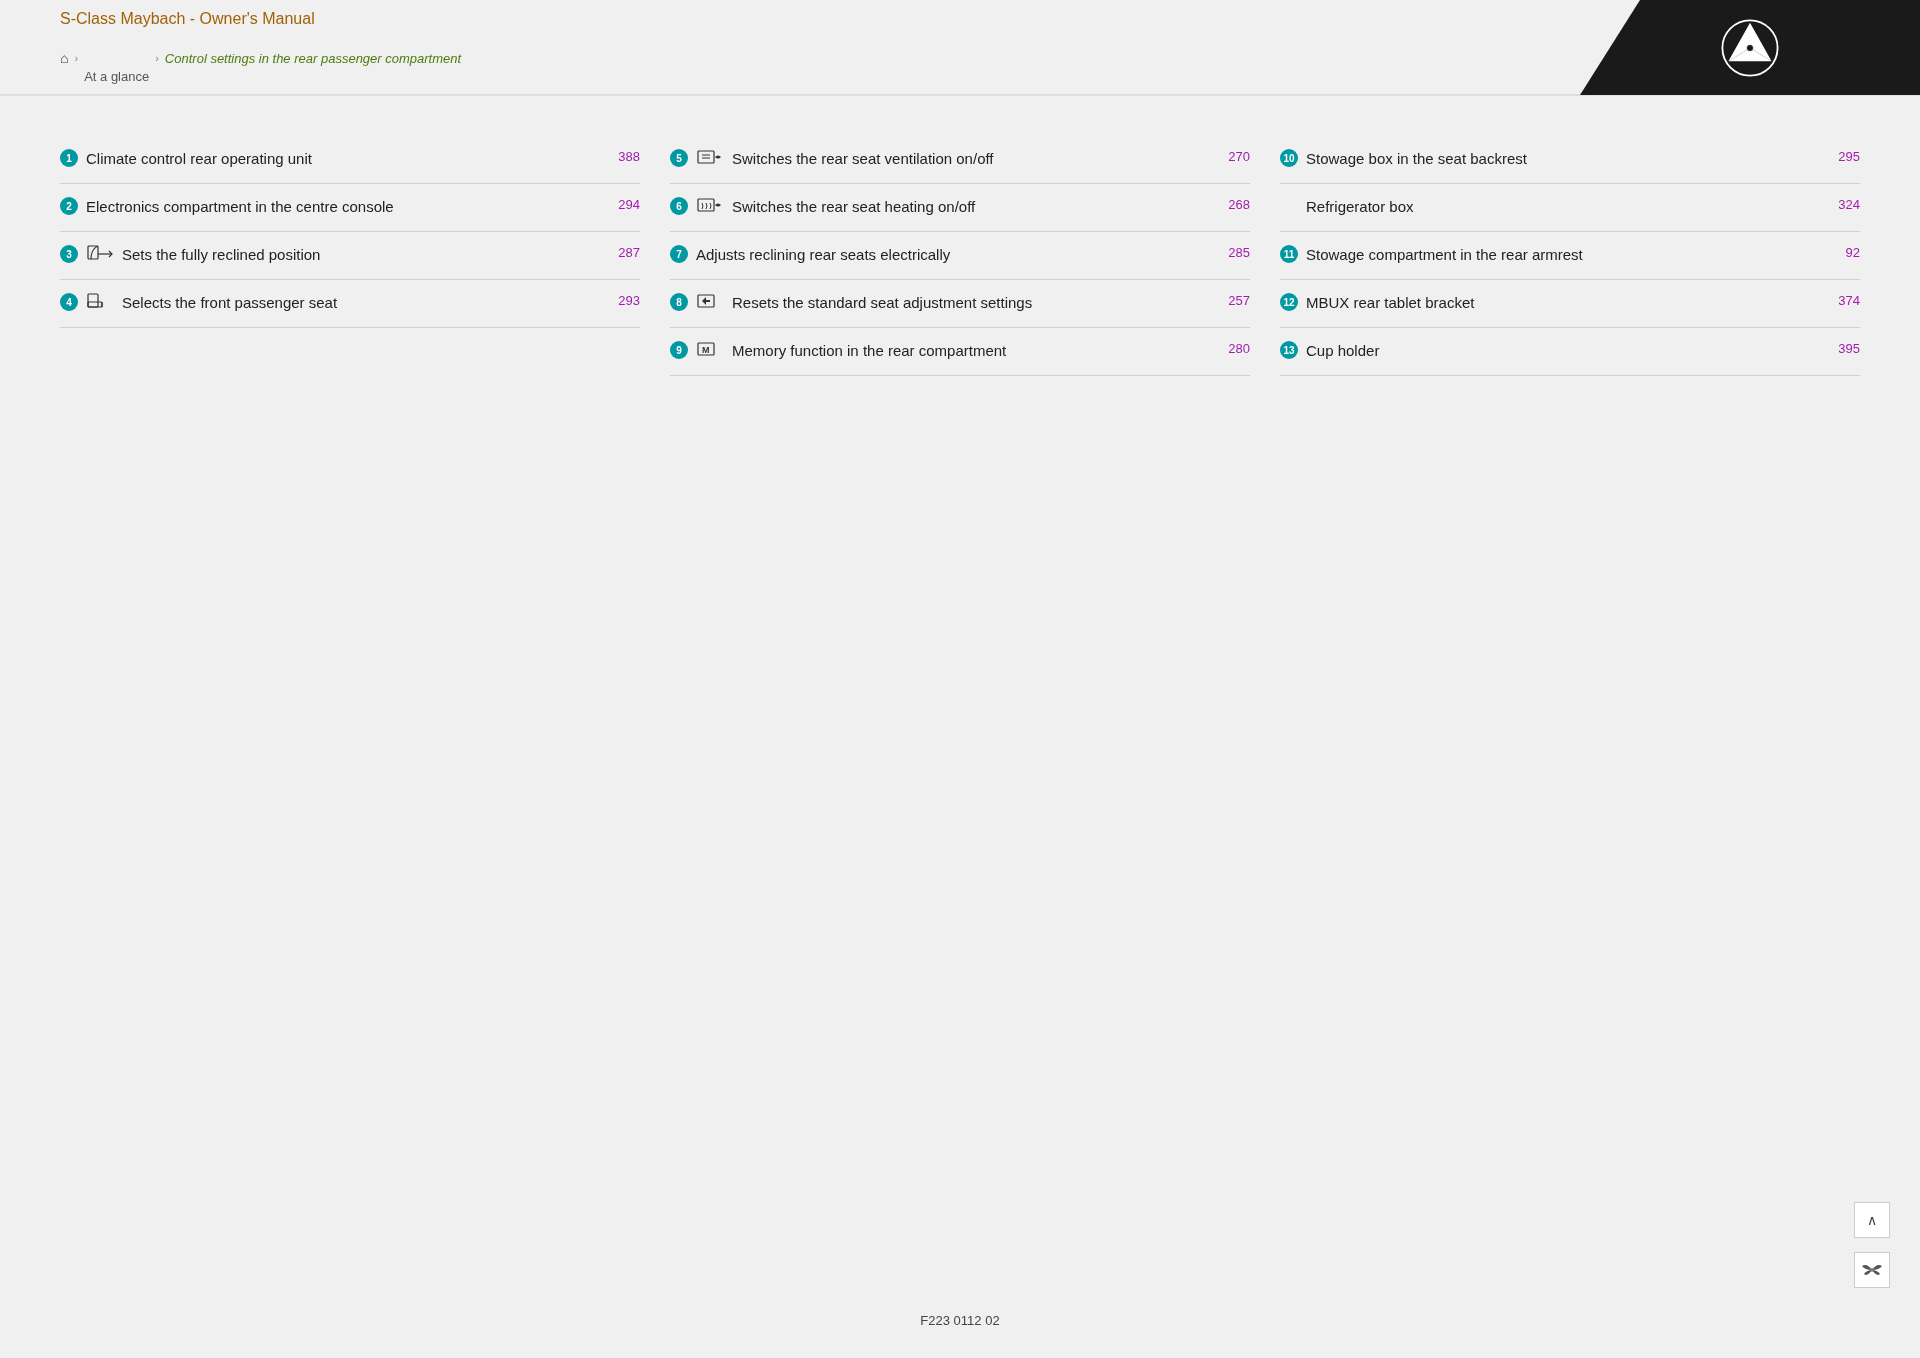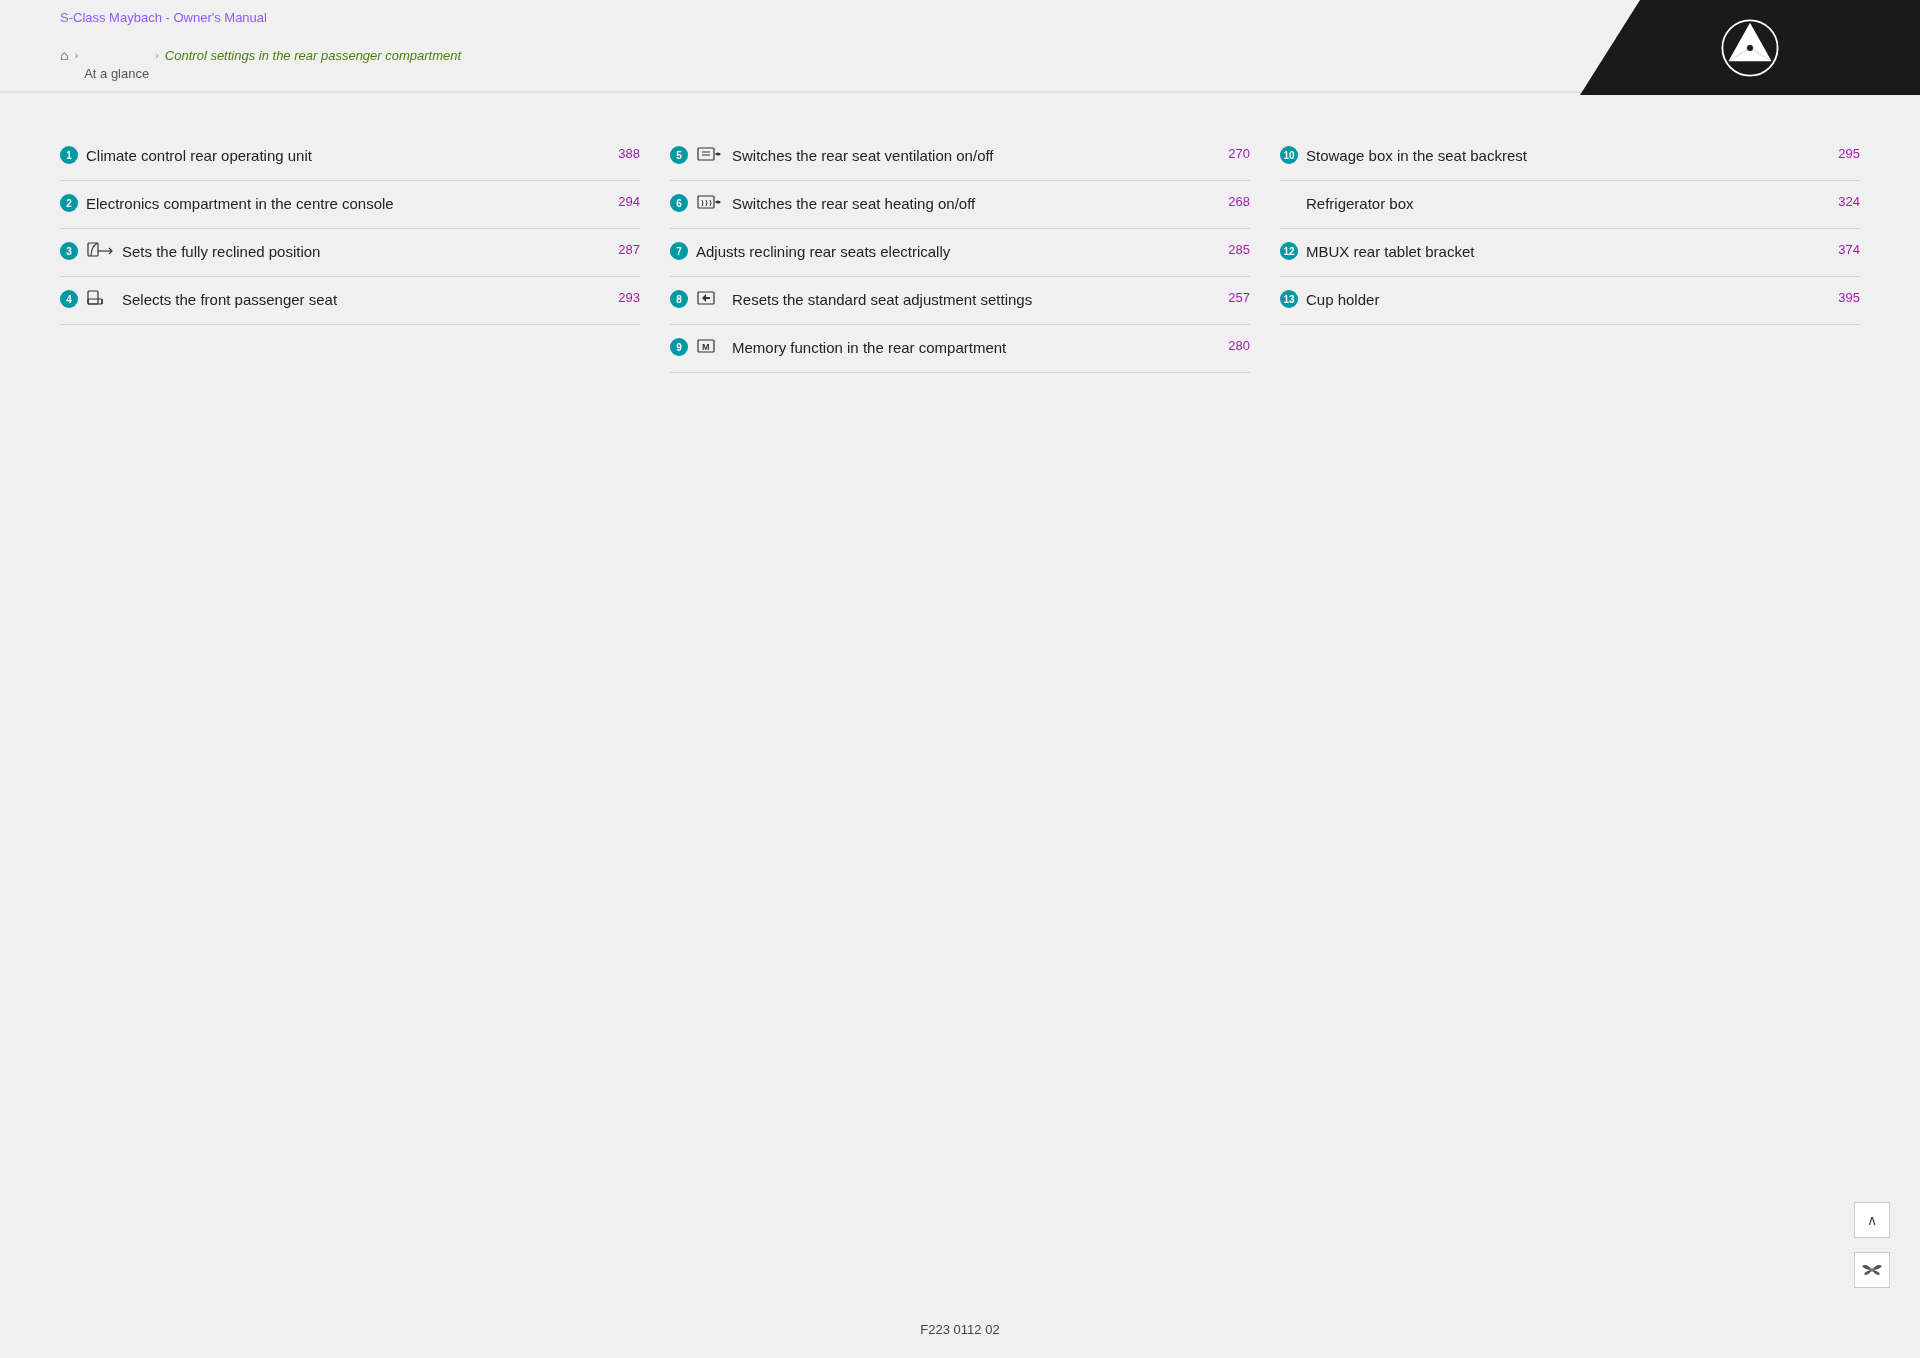--- a/index.html
+++ b/index.html
@@ -14,22 +14,22 @@
       overflow: hidden;
     }
 
     
     .header {
       background: #f0f0f0;
       padding: 10px 60px 0 60px;
       position: relative;
     }
     .header-title {
-      font-size: 13px;
-      color: #8b5cf6;
+      font-size: 16px;
+      color: #a16207;
       padding-bottom: 4px;
     }
     .breadcrumb {
       display: flex;
       align-items: center;
       gap: 6px;
       font-size: 13px;
       color: #555;
       padding-bottom: 10px;
     }
@@ -149,21 +149,21 @@
       font-size: 13px;
       color: #a21caf;
       white-space: nowrap;
       margin-left: 10px;
       padding-top: 1px;
     }
 
     
     .footer {
       position: absolute;
-      bottom: 21px;
+      bottom: 30px;
       left: 0;
       right: 0;
       display: flex;
       justify-content: center;
       align-items: center;
     }
     .footer-code {
       font-size: 13px;
       color: #444;
     }
@@ -366,20 +366,27 @@
     </div>
 
     <div class="item-row">
       <div class="item-left">
         <span style="width:18px; min-width:18px; display:inline-block;"></span>
         <span class="item-text">Refrigerator box</span>
       </div>
       <span class="item-page">324</span>
     </div>
 
+    <div class="item-row">
+      <div class="item-left">
+        <span class="badge">11</span>
+        <span class="item-text">Stowage compartment in the rear armrest</span>
+      </div>
+      <span class="item-page">92</span>
+    </div>
 
     <div class="item-row">
       <div class="item-left">
         <span class="badge">12</span>
         <span class="item-text">MBUX rear tablet bracket</span>
       </div>
       <span class="item-page">374</span>
     </div>
 
     <div class="item-row">

